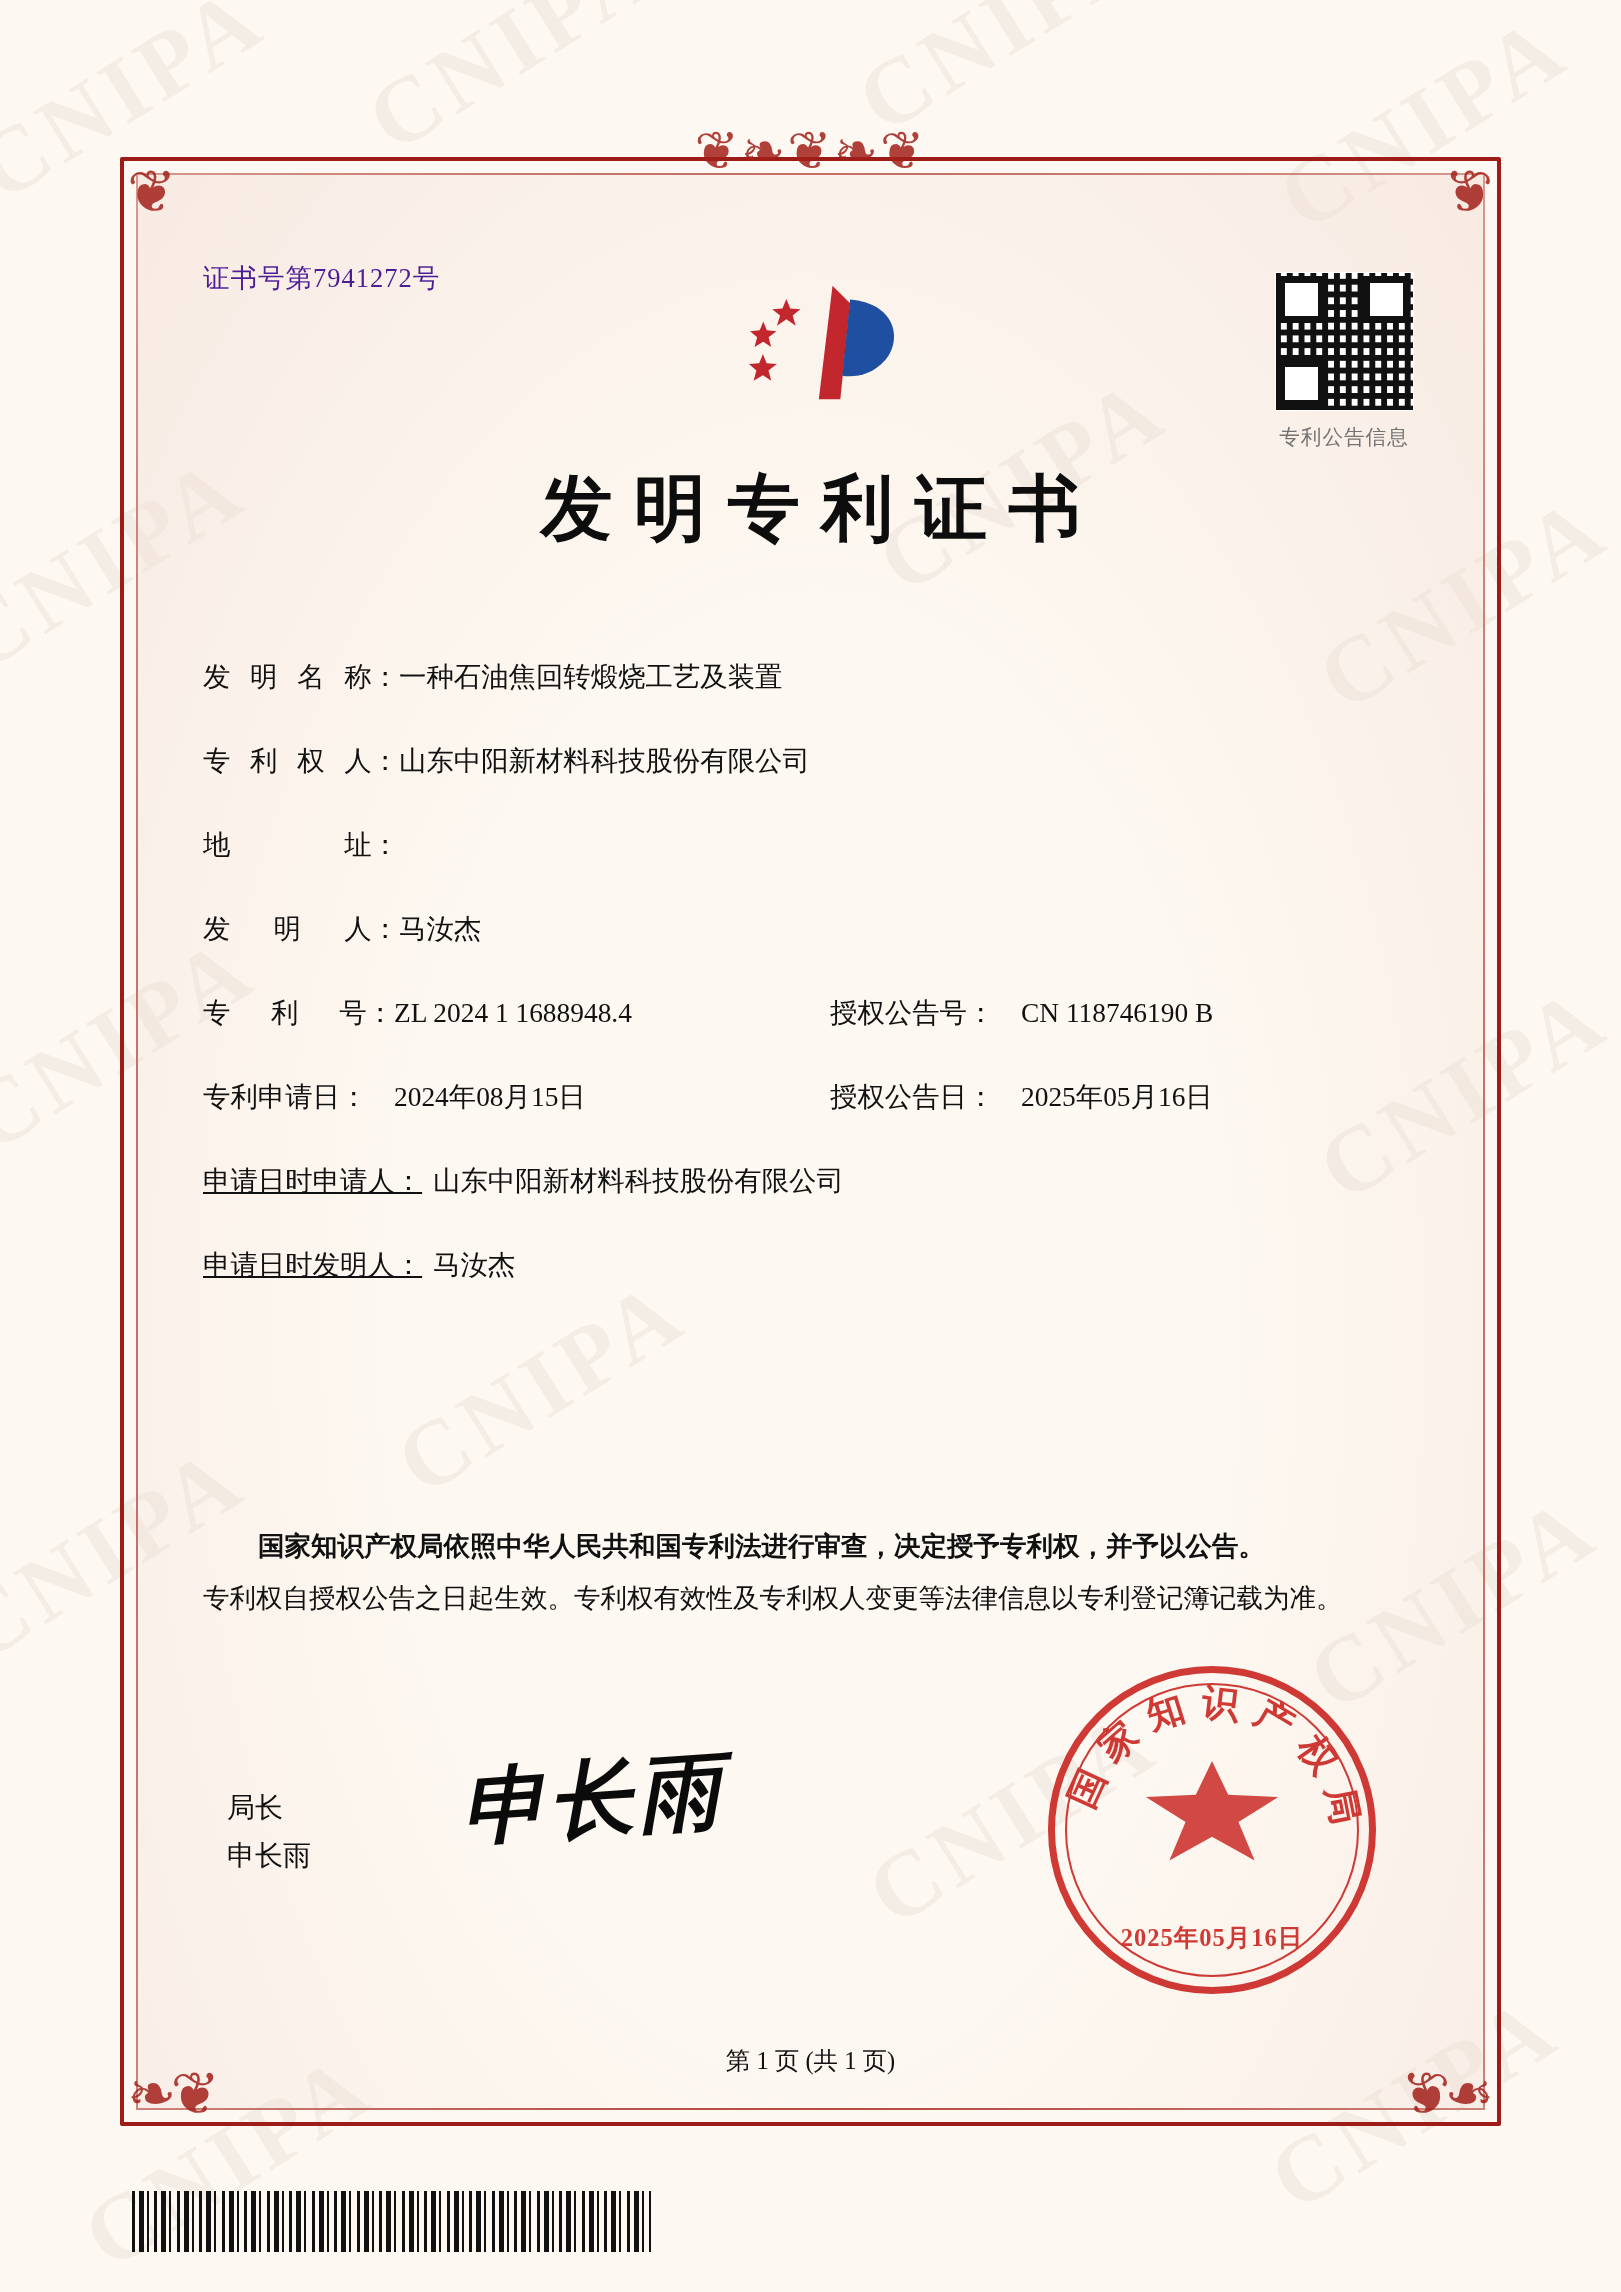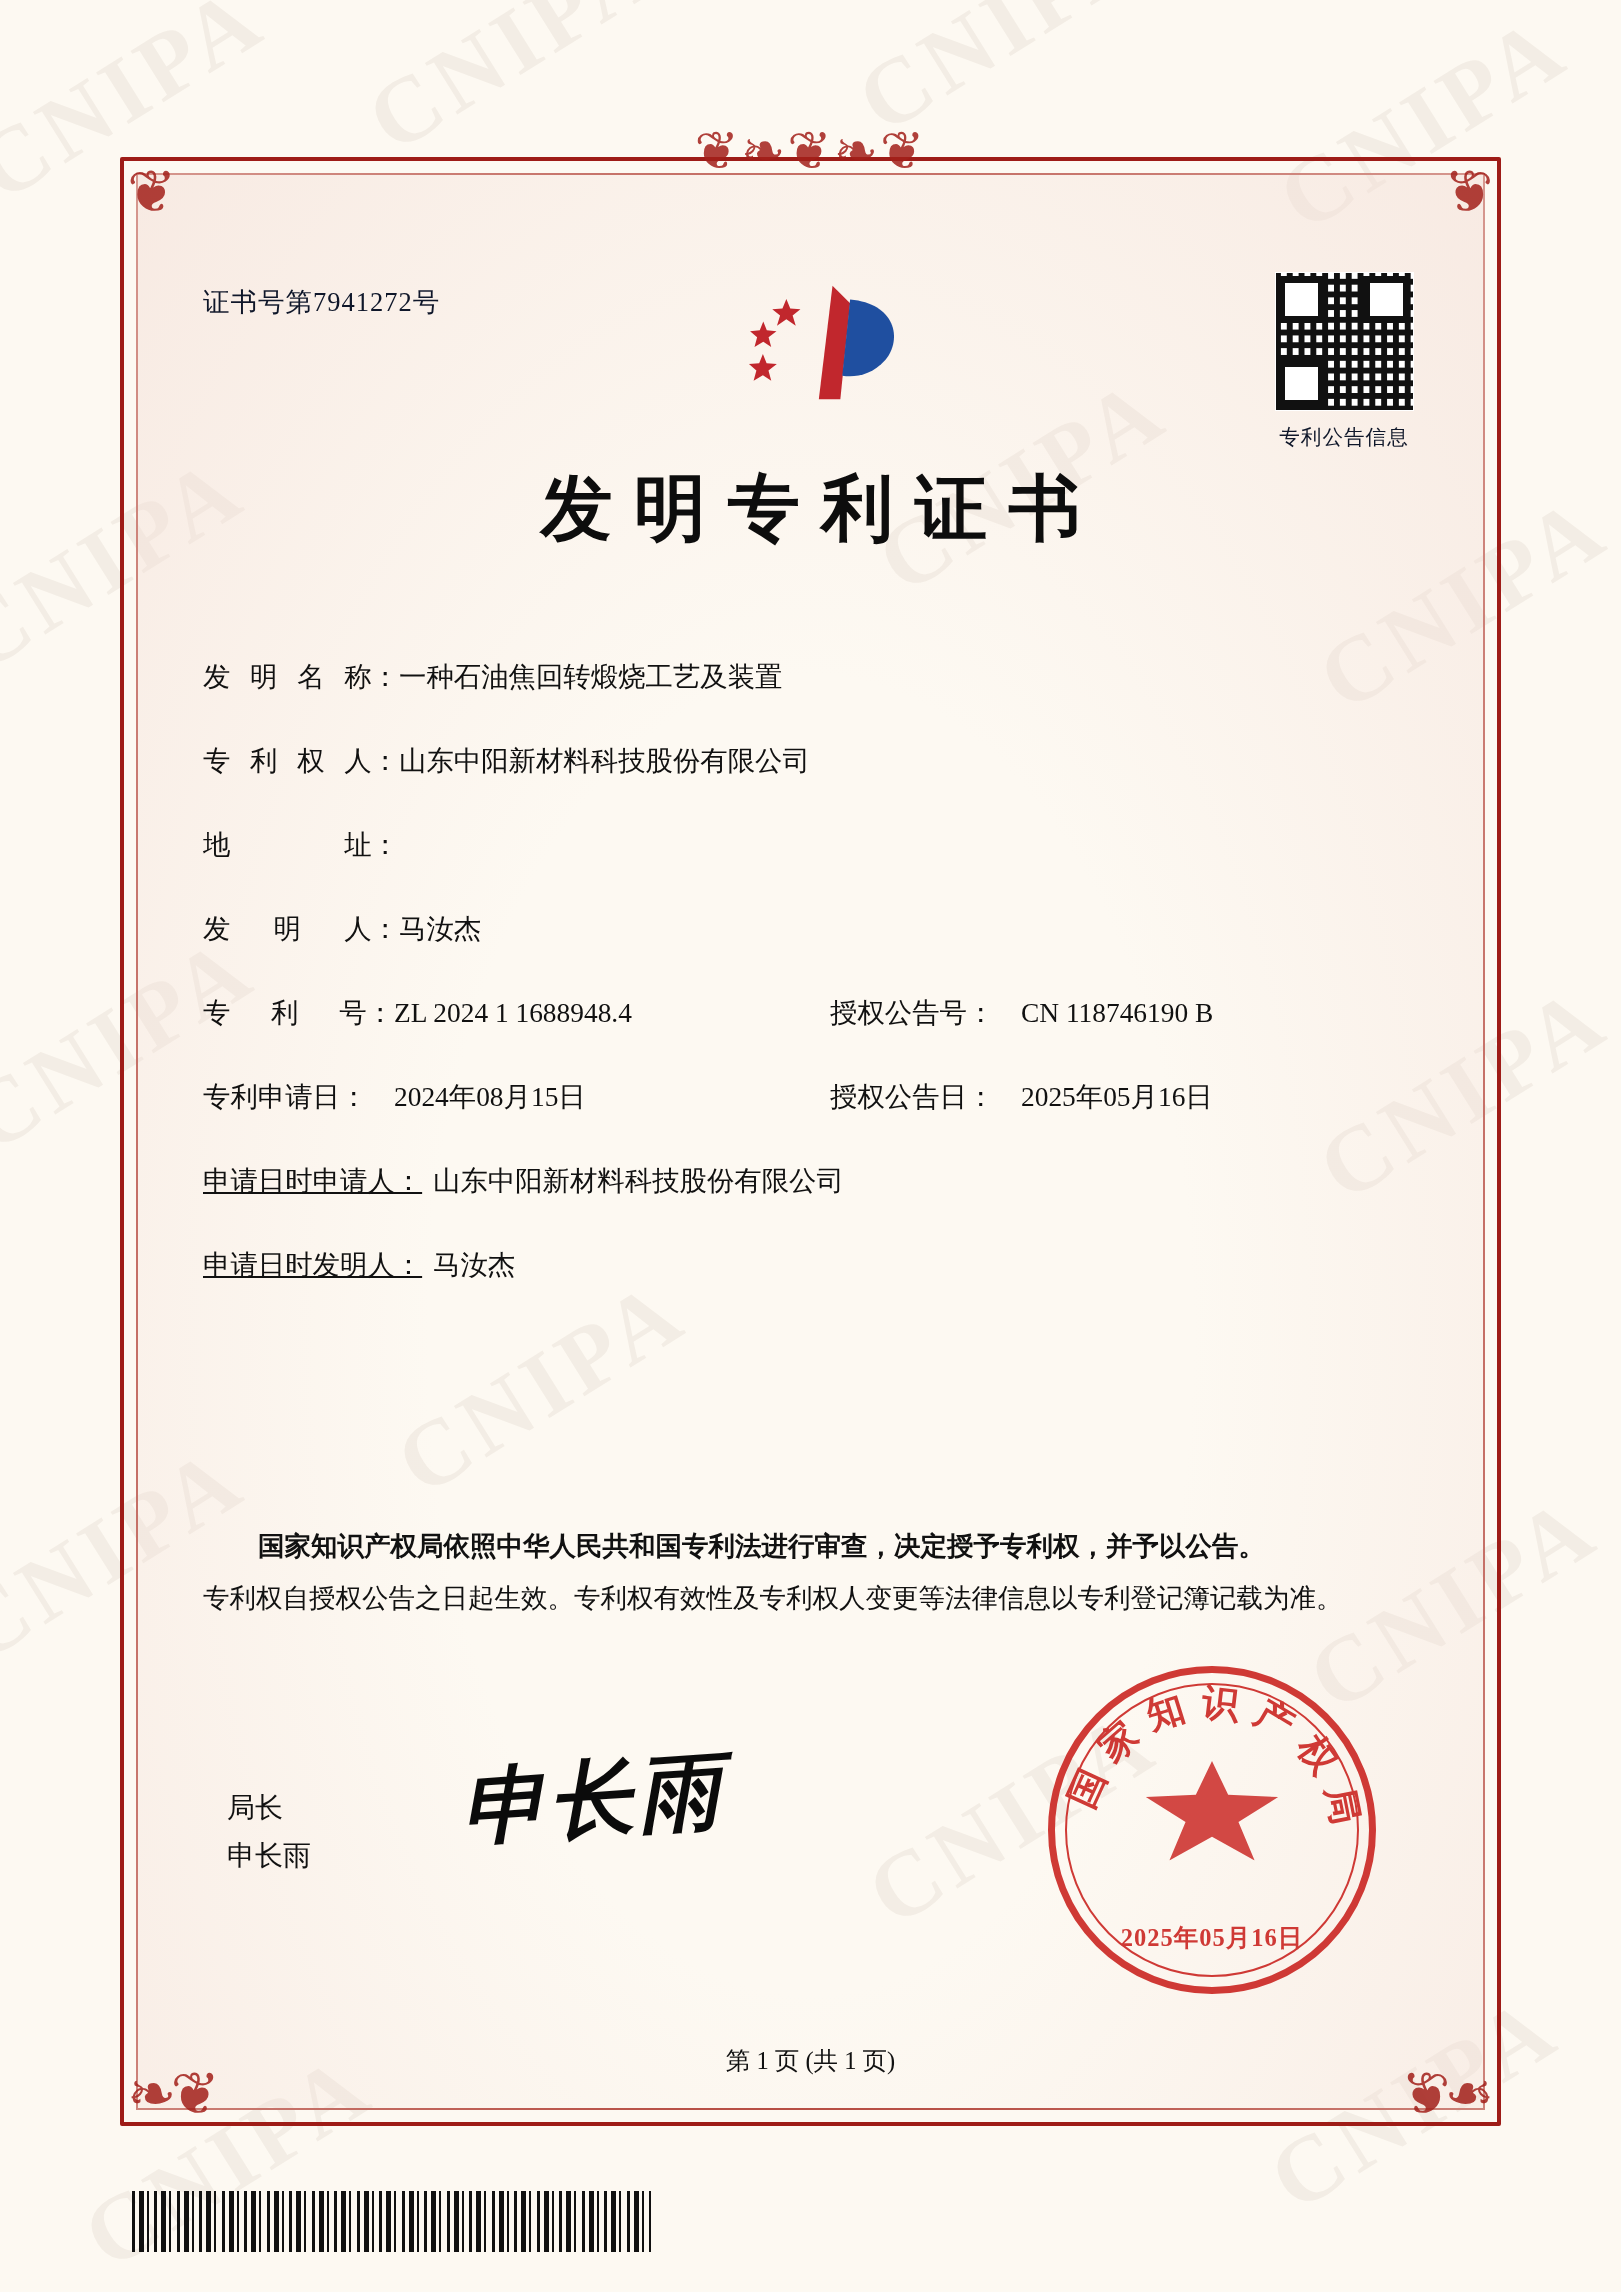--- a/index.html
+++ b/index.html
@@ -87,23 +87,23 @@
   }
   .orn-bl { left: 127px; bottom: 169px; }
   .orn-br { right: 127px; bottom: 169px; transform: scaleX(-1); }
   .orn-tl { left: 127px; top: 163px; }
   .orn-tr { right: 127px; top: 163px; transform: scaleX(-1); }
 
   
   .cert-no {
     position: absolute;
     left: 203px;
-    top: 284px;
+    top: 260px;
     font-size: 26.5px;
-    color: #0f172a;
+    color: #4c1d95;
     letter-spacing: 1px;
   }
   .logo {
     position: absolute;
     left: 50%;
     top: 274px;
     transform: translateX(-50%);
     width: 216px;
     height: 132px;
   }
@@ -133,21 +133,21 @@
     background: #fff;
     border: 7.8px solid #111;
     box-shadow: inset 0 0 0 5.9px #fff;
   }
   .qr::before { left: 3.9px; top: 3.9px; }
   .qr::after  { right: 3.9px; top: 3.9px; }
   .qr i       { left: 3.9px; bottom: 3.9px; display:block; }
   .qr-label {
     margin-top: 11.8px;
     font-size: 20.6px;
-    color: #0f172a;
+    color: #737373;
     letter-spacing: 1px;
   }
 
   .title {
     position: absolute;
     left: 0; right: 0;
     top: 461px;
     text-align: center;
     font-family: "DejaVu Serif", serif;
     font-size: 72px;

